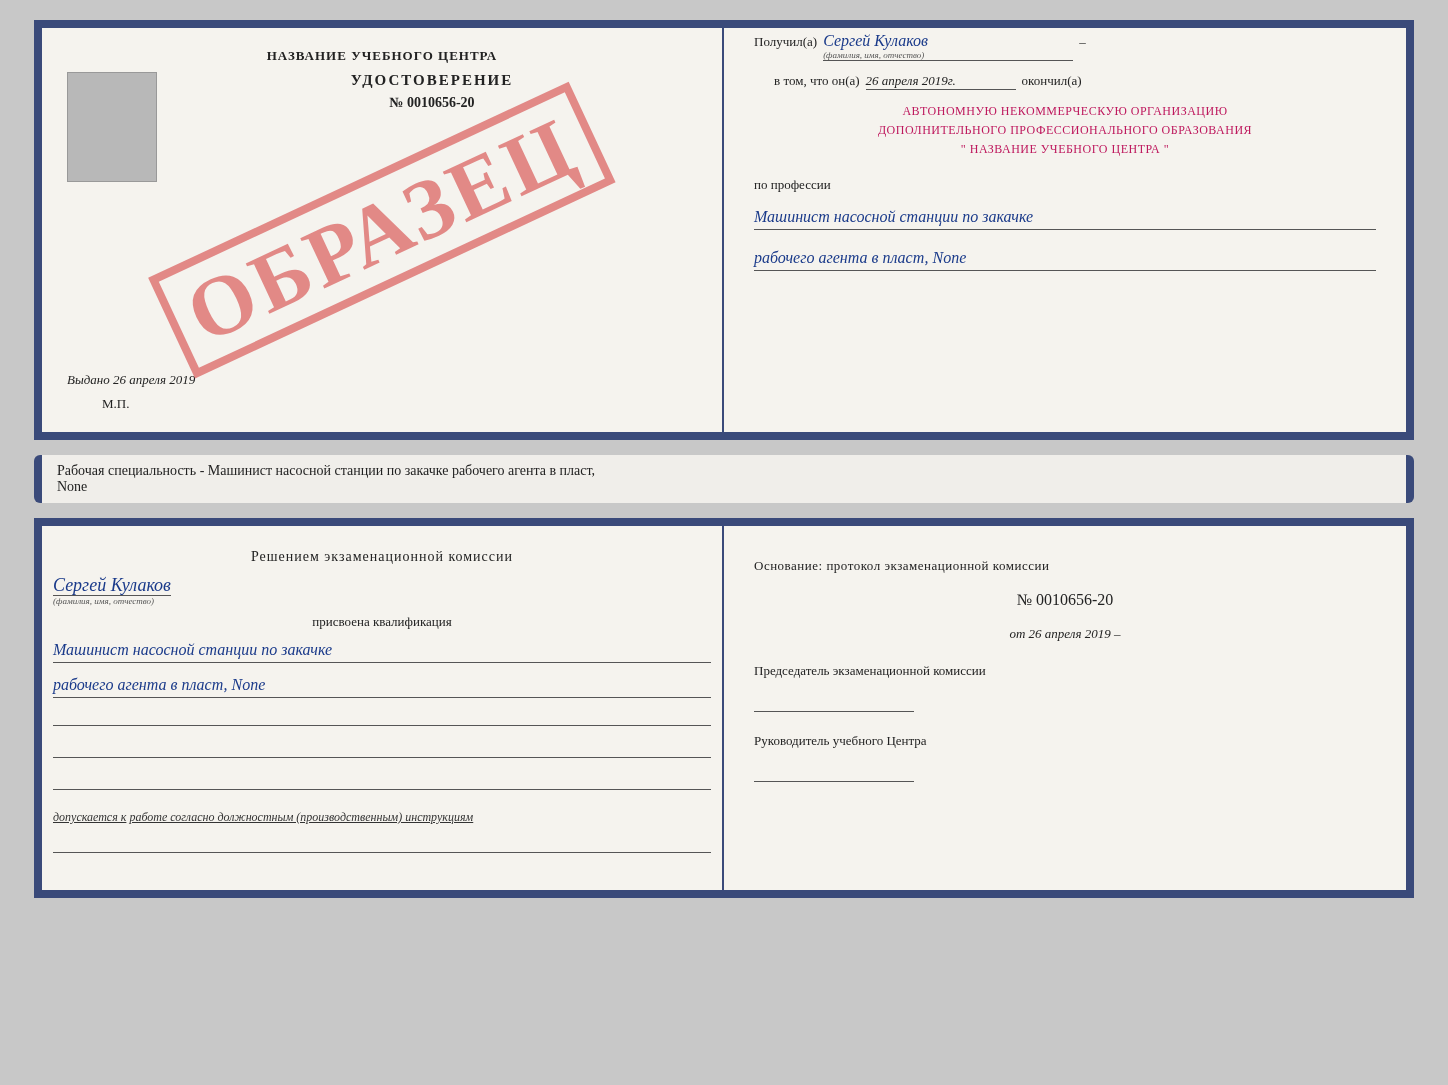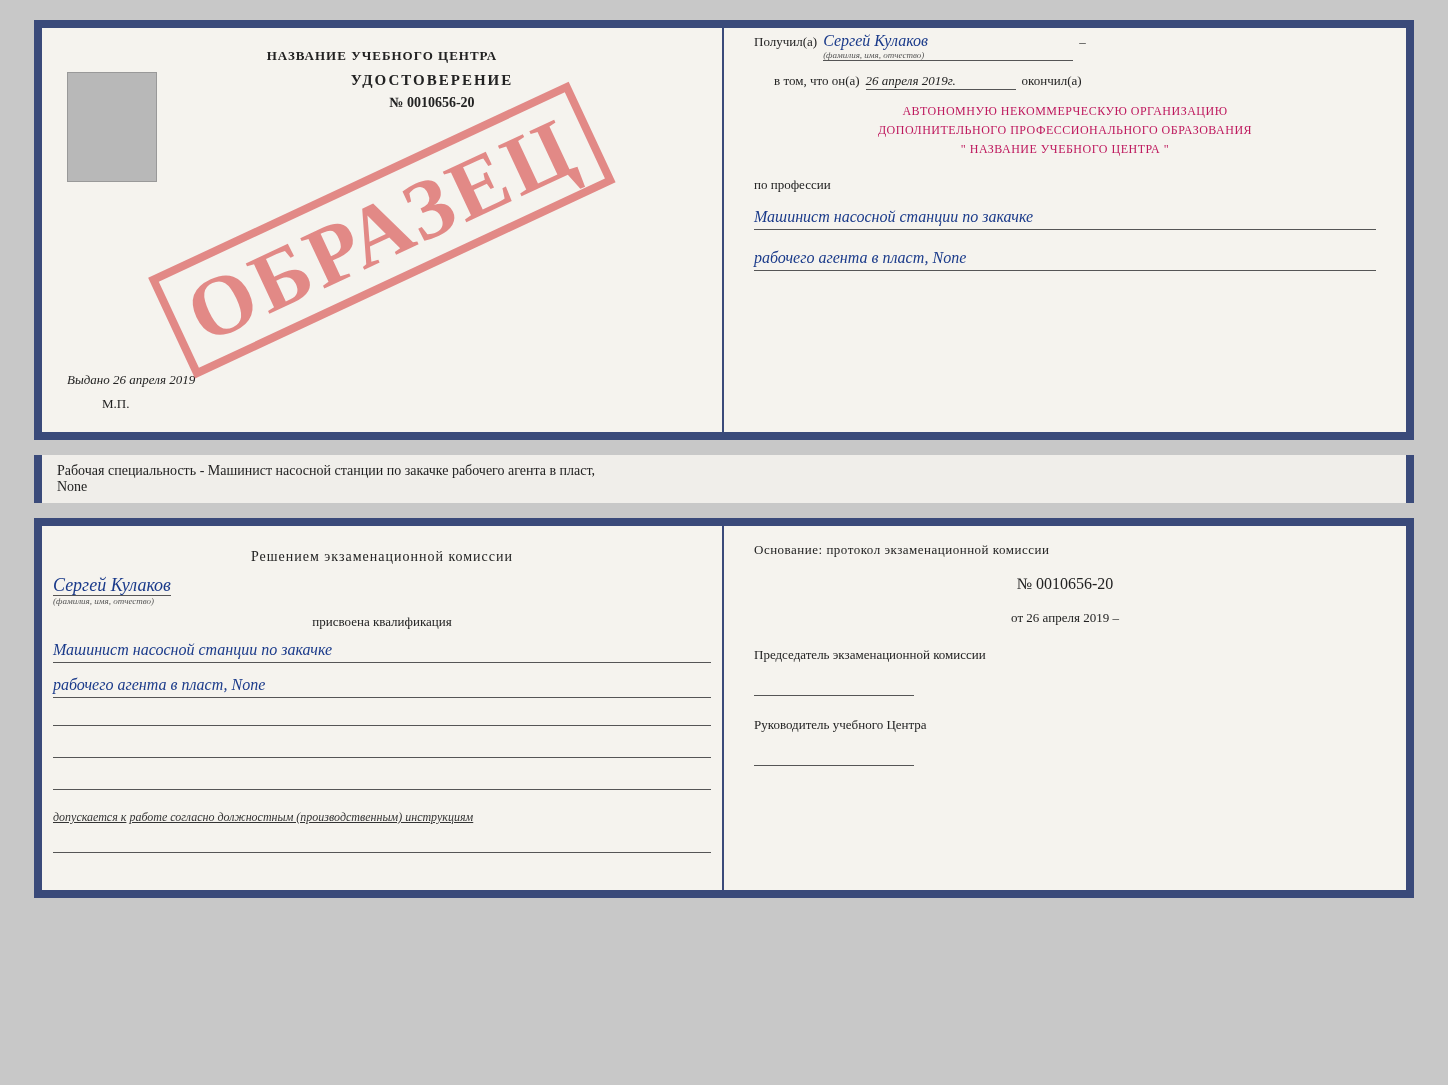--- a/index.html
+++ b/index.html
@@ -213,20 +213,21 @@
 
     
     .separator-text {
       width: 1380px;
       background: #f0eeea;
       padding: 8px 15px;
       font-size: 14px;
       color: #222;
       border-left: 8px solid #3a4a7a;
       border-right: 8px solid #3a4a7a;
+      border-radius: 6px;
     }
 
     
     .document-bottom {
       width: 1380px;
       background: #f5f3ee;
       border: 8px solid #3a4a7a;
       display: flex;
       min-height: 380px;
     }
@@ -235,21 +236,21 @@
       width: 50%;
       border-right: 2px solid #3a4a7a;
       padding: 20px 11px;
       display: flex;
       flex-direction: column;
       gap: 8px;
     }
 
     .doc-bottom-right {
       width: 50%;
-      padding: 16px 30px;
+      padding: 32px 30px;
       display: flex;
       flex-direction: column;
       gap: 12px;
     }
 
     .decision-title {
       font-size: 14px;
       color: #222;
       letter-spacing: 1px;
       line-height: 1.5;
@@ -320,20 +321,21 @@
       font-size: 16px;
       color: #222;
       text-align: center;
       margin: 5px 0;
     }
 
     .protocol-date {
       font-size: 13px;
       color: #222;
       text-align: center;
+      font-style: italic;
     }
 
     .signature-block {
       display: flex;
       flex-direction: column;
       gap: 10px;
       margin-top: 8px;
     }
 
     .sig-label {

